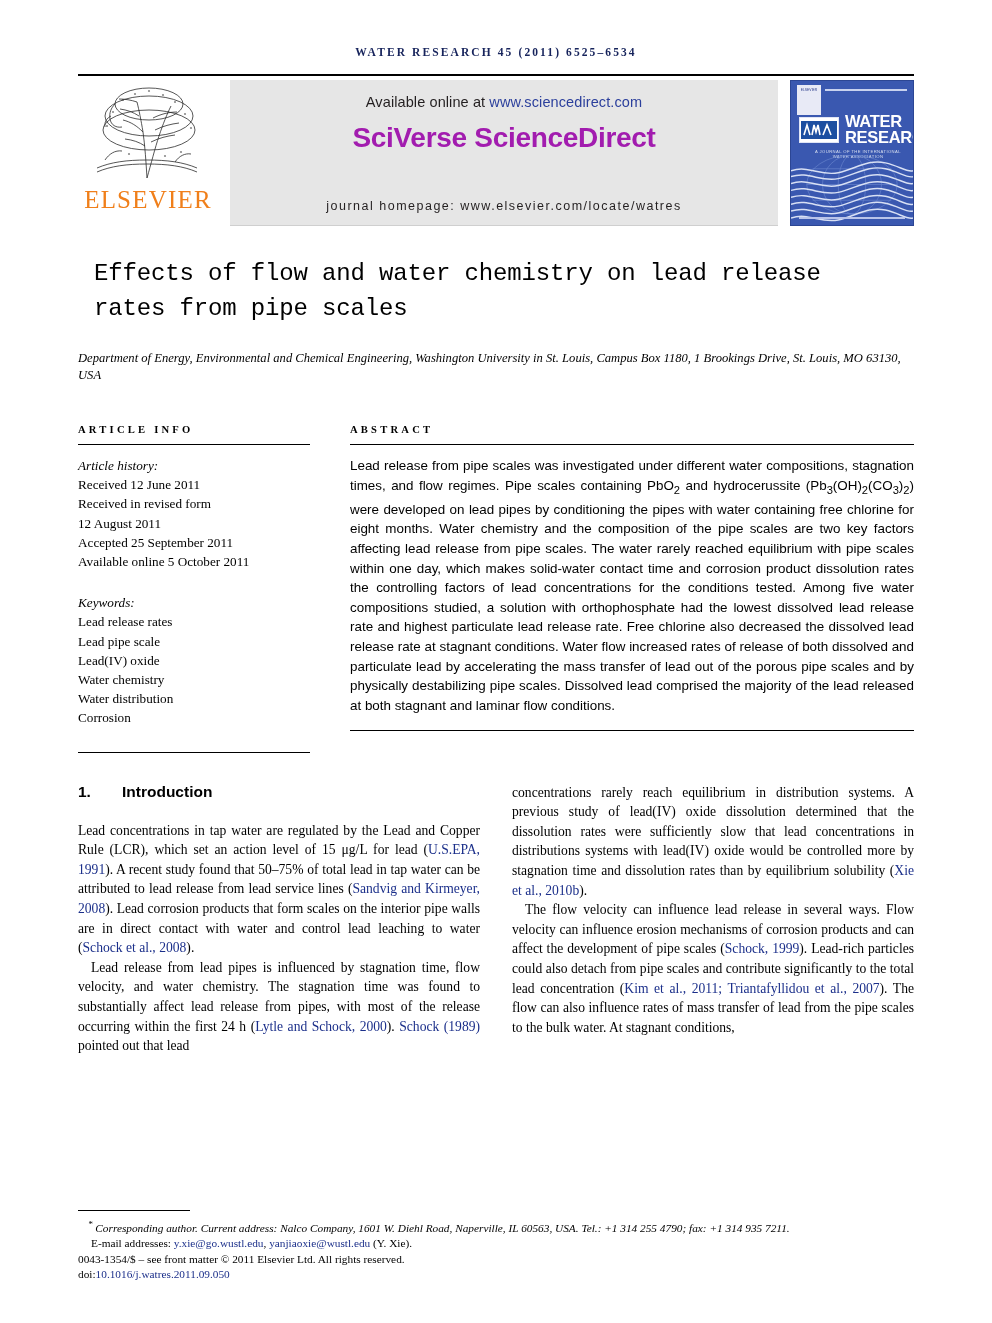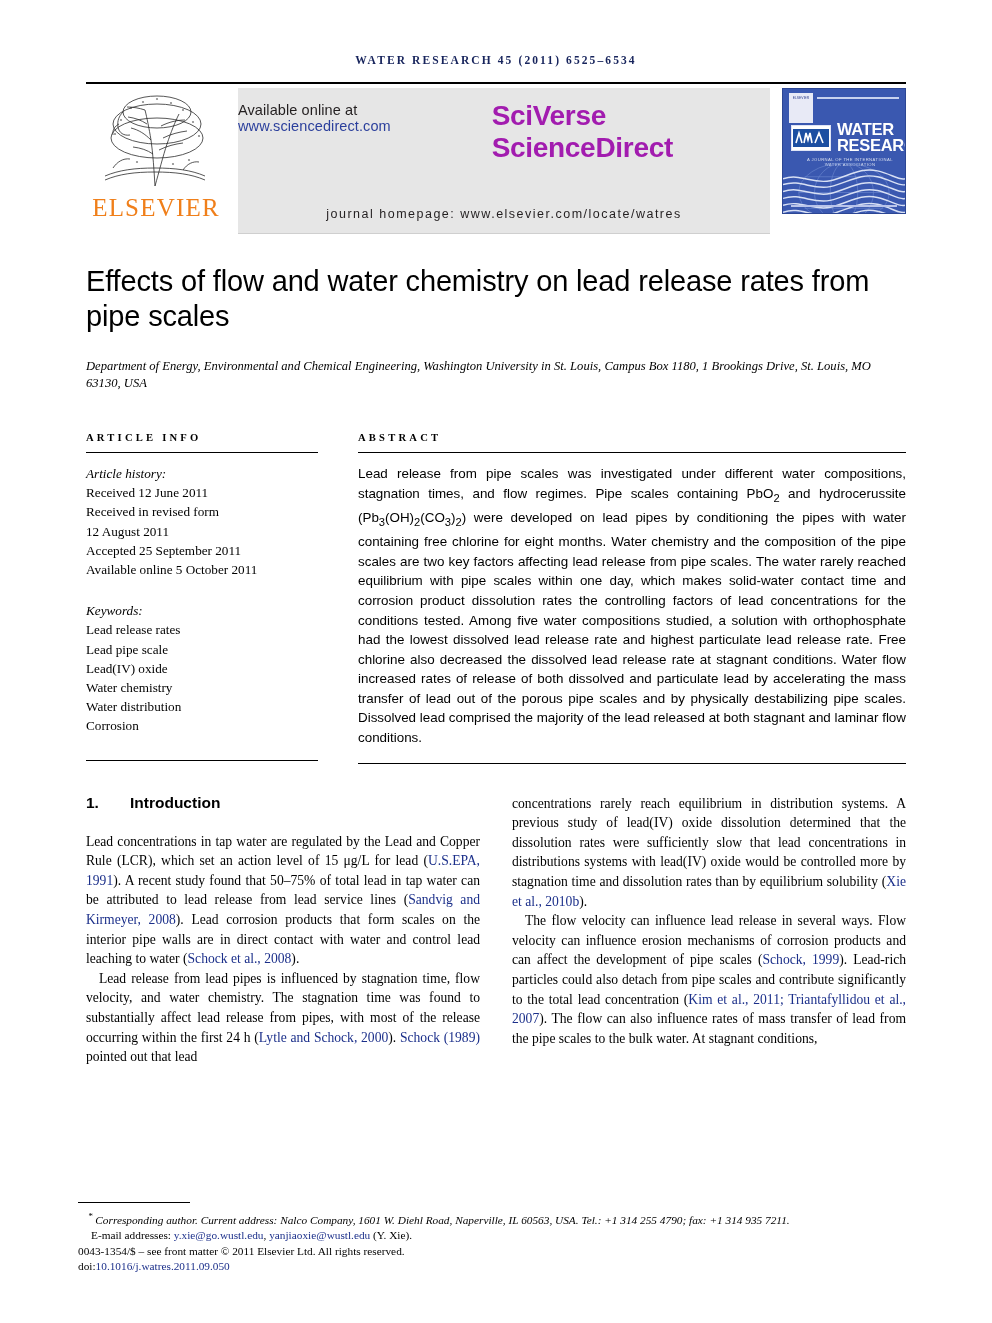--- a/index.html
+++ b/index.html
@@ -7,21 +7,21 @@
   body {
     width: 992px;
     height: 1323px;
     background: #ffffff;
     font-family: "Liberation Serif", serif;
     color: #000000;
     position: relative;
     overflow: hidden;
   }
 
-  .page { position: relative; width: 992px; height: 1323px; padding: 8px; }
+  .page { position: relative; width: 992px; height: 1323px; padding: 0; }
 
   
   .running-head {
     text-align: center;
     font-family: "Liberation Serif", serif;
     font-weight: bold;
     font-size: 11.5px;
     letter-spacing: 2.1px;
     color: #17245c;
     padding-top: 46px;
@@ -58,22 +58,22 @@
     margin-top: 1px;
   }
 
   .sd-banner {
     flex: 1 1 auto;
     background: #e6e6e6;
     margin-left: 12px;
     margin-right: 12px;
     position: relative;
     display: flex;
-    flex-direction: row;
-    align-items: flex-start;
+    flex-direction: column;
+    align-items: center;
     border-bottom: 1px solid #cfcfcf;
   }
   .sd-avail {
     margin-top: 14px;
     font-family: "Liberation Sans", sans-serif;
     font-size: 14.5px;
     color: #231f20;
     letter-spacing: 0.1px;
   }
   .sd-avail .url { color: #2b3f9c; }
@@ -92,21 +92,21 @@
     text-align: center;
     font-family: "Liberation Sans", sans-serif;
     font-size: 12.5px;
     letter-spacing: 1.5px;
     color: #231f20;
   }
 
   .cover {
     flex: 0 0 124px;
     width: 124px;
-    height: 126px;
+    height: 146px;
     background: #3a58b0;
     position: relative;
     overflow: hidden;
     border: 1px solid #2c4694;
   }
   .cover-top-rule { position:absolute; top:8px; left:34px; right:6px; height:2px; background:#c8d2ef; }
   .cover-elsevier {
     position: absolute; top: 4px; left: 6px;
     width: 24px; height: 30px; background: #e8eaf6;
   }
@@ -131,25 +131,25 @@
     font-family: "Liberation Sans", sans-serif;
     font-size: 4.2px; color: #d7deef; letter-spacing: 0.4px;
     text-align: center;
   }
   .cover-waves { position: absolute; top: 74px; left: 0; right: 0; bottom: 0; }
   .cover-bottom-rule { position:absolute; bottom:6px; left:8px; right:8px; height:2px; background:#b9c4ea; }
 
   
   .title-block { margin: 30px 78px 0 78px; }
   .art-title {
-    font-family: Liberation Sans, sans-serif;
-    font-size: 29px;
+    font-family: Liberation Mono, monospace;
+    font-size: 24px;
     line-height: 35px;
     font-weight: normal;
-    margin: 0;
+    margin: 16px;
     letter-spacing: -0.15px;
   }
   .authors {
     font-family: "Liberation Serif", serif;
     font-size: 20px;
     font-style: italic;
     font-weight: bold;
     margin-top: 36px;
     letter-spacing: 0.2px;
   }
@@ -223,21 +223,21 @@
     margin: 0;
   }
   .ptext + .ptext { text-indent: 13px; }
   .cite { color: #1b2f8a; }
 
   
   .footnotes {
     position: absolute;
     left: 78px;
     right: 78px;
-    bottom: 48px;
+    bottom: 40px;
   }
   .fn-rule { border-top: 1px solid #000; width: 112px; margin-bottom: 6px; }
   .fn {
     font-family: "Liberation Serif", serif;
     font-size: 11.3px;
     line-height: 15.6px;
     text-align: justify;
   }
   .fn.italic { font-style: italic; }
   .fn .lead { padding-left: 10px; }

